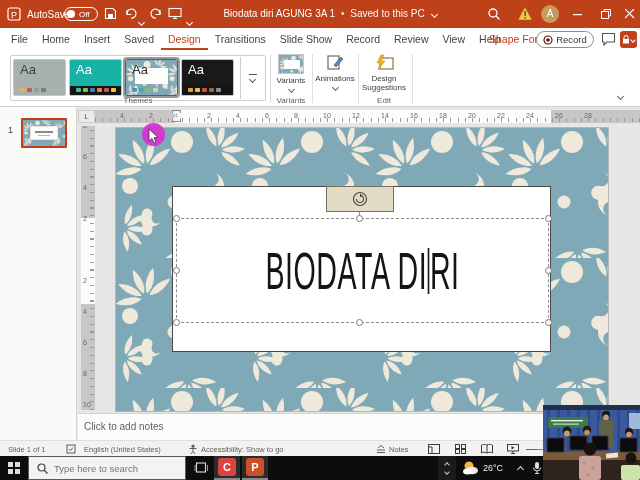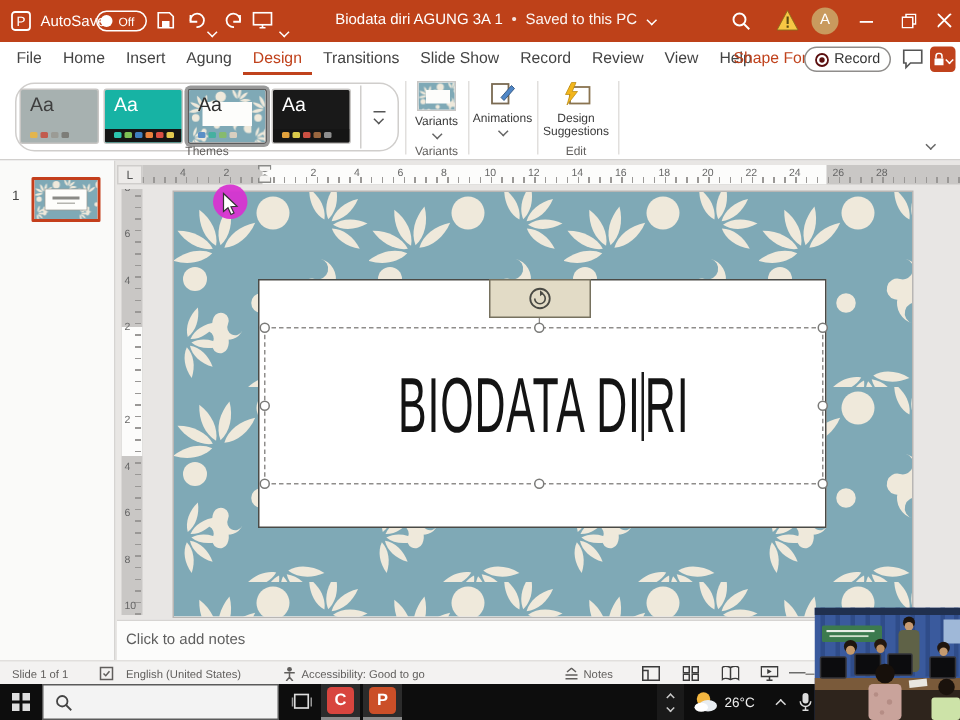--- a/index.html
+++ b/index.html
@@ -25,21 +25,21 @@
   .rtab{padding:0 7px;font-size:10.5px;color:#444;height:22px;line-height:22px;white-space:nowrap}
   .rtab.active{color:#C0421C;box-shadow:inset 0 -2px 0 #C0421C}
   .rtab.ctx{color:#C0421C}
   .record-pill{position:absolute;left:536px;top:3px;width:58px;height:17px;border:1px solid #8f8d8b;border-radius:9px;
                background:#fff;display:flex;align-items:center;justify-content:center;gap:3px;font-size:9.5px;color:#333}
   .share-mini{position:absolute;left:620px;top:3px;width:17px;height:17px;background:#C0421C;border-radius:3px;
               display:flex;align-items:center;justify-content:center;gap:1px;color:#fff}
 
   
   .ribbon{position:absolute;left:0;top:50px;width:640px;height:57px;background:#fff;border-bottom:1px solid #D2D0CE}
-  .gallery{position:absolute;left:10px;top:5px;width:256px;height:46px;border:1px solid #D0CECC;border-radius:13px;background:#fff}
+  .gallery{position:absolute;left:10px;top:5px;width:256px;height:46px;border:1px solid #D0CECC;border-radius:2px;background:#fff}
   .chips{position:absolute;left:2px;top:3px;display:flex;gap:3px}
   .chip{position:relative;width:53px;height:37px;border:1px solid #C8C6C4;border-radius:2px;overflow:hidden}
   .chip.sel{border:1px solid #5c5c5c;box-shadow:0 0 0 1px #fff inset,0 0 0 2px #9a9a9a}
   .chip .aa{position:absolute;top:3px;left:6px;font-size:13px;line-height:13px}
   .chip .strip{position:absolute;bottom:3px;left:6px;display:flex;gap:2px}
   .chip .strip.dark{left:0;right:0;bottom:0;height:9px;background:#151515;padding:2px 0 0 6px}
   .chip .strip i{display:block;width:5px;height:4px;border-radius:1px}
   .gal-more{position:absolute;right:1px;top:1px;bottom:1px;width:24px;border-left:1px solid #D0CECC;
             display:flex;flex-direction:column;align-items:center;justify-content:center;color:#555}
   .grp-label{position:absolute;top:46px;font-size:8px;color:#605E5C;text-align:center}
@@ -203,21 +203,21 @@
           <path d="M0 0 L9 9 M9 0 L0 9" stroke="#fff" stroke-width="1.2"></path>
         </svg>
     </div>
   </div>
 
   <div class="tabrow">
     <div class="rtabs">
         <span class="rtab">File</span>
         <span class="rtab">Home</span>
         <span class="rtab">Insert</span>
-        <span class="rtab">Agung</span>
+        <span class="rtab">Saved</span>
         <span class="rtab active">Design</span>
         <span class="rtab">Transitions</span>
         <span class="rtab">Slide Show</span>
         <span class="rtab">Record</span>
         <span class="rtab">Review</span>
         <span class="rtab">View</span>
         <span class="rtab">Help</span>
       </div>
     <span class="rtab ctx abs" style="left:482px;top:0">Shape Format</span>
     <div class="record-pill">
@@ -430,21 +430,21 @@
     <span class="sb" style="left:8px">Slide 1 of 1</span>
     <svg class="sb" style="left:66px;top:3px" width="10" height="10">
       <rect x="1" y="1" width="8" height="8" fill="none" stroke="#605E5C" stroke-width="1"></rect>
       <path d="M3 5 L4.5 6.5 L7 3.5" fill="none" stroke="#605E5C" stroke-width="1"></path>
     </svg>
     <span class="sb" style="left:84px">English (United States)</span>
     <svg class="sb" style="left:188px;top:3px" width="10" height="10">
       <circle cx="5" cy="2.2" r="1.6" fill="#605E5C"></circle>
       <path d="M1.5 4.5 H8.5 M5 4.5 V7.5 M5 7.5 L2.8 10 M5 7.5 L7.2 10" stroke="#605E5C" stroke-width="1" fill="none"></path>
     </svg>
-    <span class="sb" style="left:201px">Accessibility: Good to go</span>
+    <span class="sb" style="left:201px">Accessibility: Show to go</span>
 
     <svg class="sb" style="left:376px;top:4px" width="10" height="9">
       <path d="M2 3 L5 0.5 L8 3" fill="none" stroke="#605E5C" stroke-width="1"></path>
       <path d="M1 5 H9 M1 7.5 H9" stroke="#605E5C" stroke-width="1"></path>
     </svg>
     <span class="sb" style="left:389px">Notes</span>
 
     <svg class="sb" style="left:428px;top:3px" width="12" height="10">
       <rect x="0.5" y="0.5" width="11" height="9" fill="none" stroke="#3b3b3b" stroke-width="1"></rect>
       <path d="M0.5 3 H4 V9.5" stroke="#3b3b3b" stroke-width="1" fill="none"></path>
@@ -475,20 +475,21 @@
           <i></i>
           <i></i>
           <i></i>
         </div>
     </div>
     <div class="tsearch">
       <svg style="margin:0 6px 0 8px" width="11" height="11">
         <circle cx="4.5" cy="4.5" r="3.5" fill="none" stroke="#444" stroke-width="1.2"></circle>
         <path d="M7 7 L10.5 10.5" stroke="#444" stroke-width="1.2"></path>
       </svg>
+      <input placeholder="Type here to search" style="">
     </div>
     <svg class="abs" style="left:194px;top:6px" width="14" height="12">
       <rect x="2.5" y="1" width="9" height="9" fill="none" stroke="#ddd" stroke-width="1.1"></rect>
       <path d="M1 3 V9 M13.5 3 V9" stroke="#999" stroke-width="1"></path>
     </svg>
     <div class="app-cell" style="left:214px">
       <div class="app-ico" style="background:#D8453E">C</div>
     </div>
     <div class="app-cell" style="left:242px">
       <div class="app-ico" style="background:#CB4F28">P</div>

